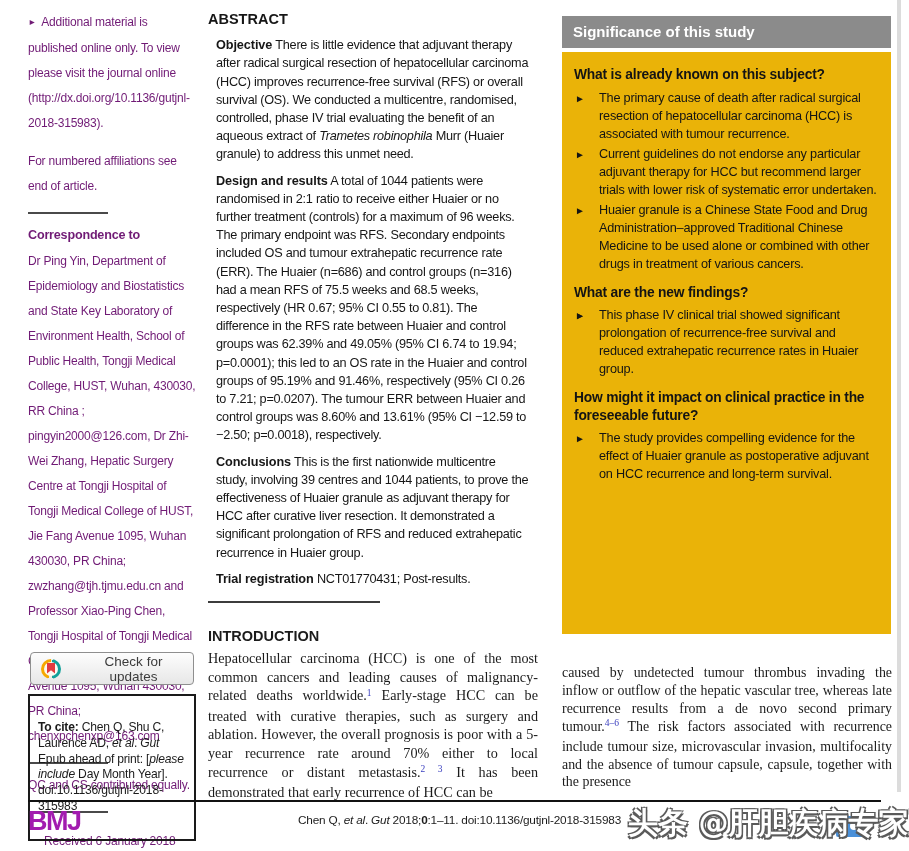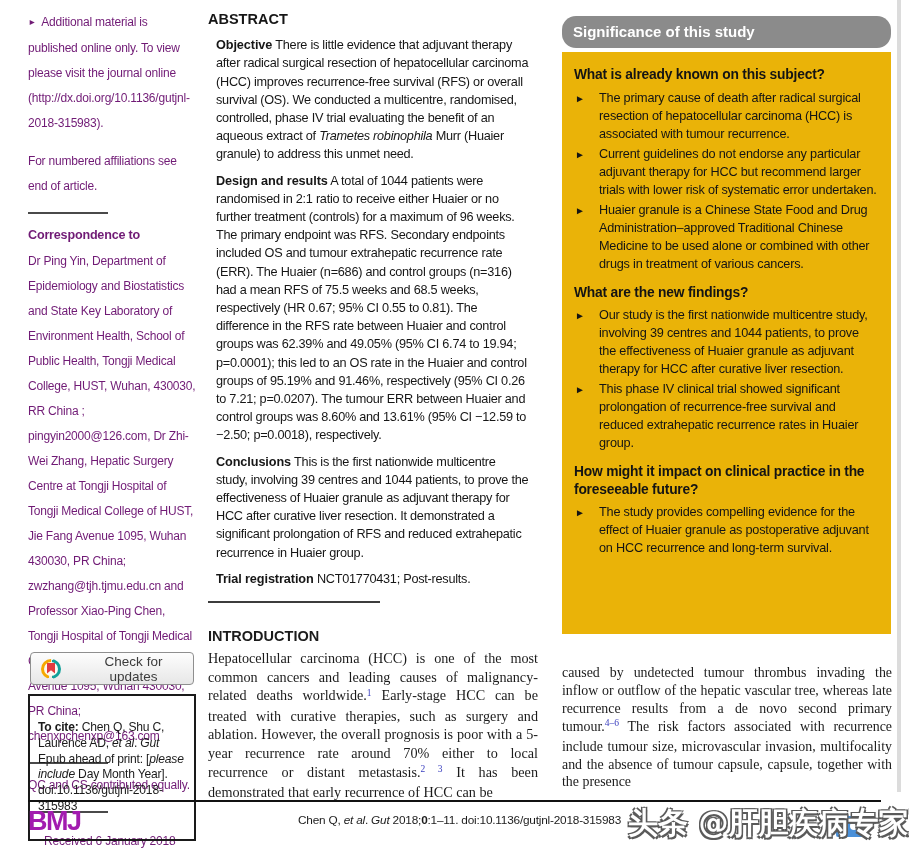--- a/index.html
+++ b/index.html
@@ -36,21 +36,21 @@
   .abs-rule{position:absolute;left:208px;top:601px;width:172px;border-top:2px solid #3c3c3c;}
   
   .serif{font-family:"Liberation Serif",serif;letter-spacing:0;}
   .intro-mid{position:absolute;left:208px;top:628px;width:330px;}
   .intro-mid p{margin:0;font-size:14.2px;line-height:18.6px;text-align:justify;max-height:152px;overflow:hidden;}
   .intro-right{position:absolute;left:562px;top:664px;width:330px;}
   .intro-right p{margin:0;font-size:13.9px;line-height:17.9px;text-align:justify;max-height:148px;overflow:hidden;}
   .ref{font-size:9.5px;position:relative;top:-4.5px;color:#3a3fbf;white-space:nowrap;}
   
   .sig-box{position:absolute;left:562px;top:16px;width:329px;}
-  .sig-header{background:#8b8b8b;color:#ffffff;font-weight:bold;font-size:15px;padding:7px 27px 8px 11px;border-radius:14px;}
+  .sig-header{background:#8b8b8b;color:#ffffff;font-weight:bold;font-size:15px;padding:7px 27px 8px 11px;}
   .sig-body{background:#eab308;margin-top:4px;padding:12px 12px 14px 12px;height:556px;overflow:hidden;
     font-size:12.7px;line-height:18px;letter-spacing:-0.2px;color:#141414;}
   .sig-q{font-weight:bold;font-size:13.8px;margin:11px 0 5px 0;line-height:17.5px;}
   .sig-q.first{margin-top:2px;}
   .sig-bullet{position:relative;padding-left:25px;margin:0 0 2px 0;}
   .sig-bullet .b-arr{position:absolute;left:1px;top:1px;font-size:10px;}
   
   .footer-rule{position:absolute;left:28px;top:800px;width:853px;border-top:2px solid #111111;}
   .bmj-logo{position:absolute;left:28px;top:806px;font-size:27px;font-weight:bold;letter-spacing:-1.5px;color:#a21caf;font-family:"Liberation Sans",sans-serif;text-align:right;}
   .citation{position:absolute;left:298px;top:813px;font-size:11.8px;letter-spacing:-0.2px;color:#1c1c1c;white-space:nowrap;}
@@ -113,21 +113,21 @@
   </section>
 
   <aside class="sig-box">
     <div class="sig-header">Significance of this study</div>
     <div class="sig-body">
       <div class="sig-q first">What is already known on this subject?</div>
       <div class="sig-bullet"><span class="b-arr">►</span><span>The primary cause of death after radical surgical resection of hepatocellular carcinoma (HCC) is associated with tumour recurrence.</span></div>
       <div class="sig-bullet"><span class="b-arr">►</span><span>Current guidelines do not endorse any particular adjuvant therapy for HCC but recommend larger trials with lower risk of systematic error undertaken.</span></div>
       <div class="sig-bullet"><span class="b-arr">►</span><span>Huaier granule is a Chinese State Food and Drug Administration–approved Traditional Chinese Medicine to be used alone or combined with other drugs in treatment of various cancers.</span></div>
       <div class="sig-q">What are the new findings?</div>
-      <div class="sig-bullet"><span class="b-arr">►</span><span>Our study is the first nationwide multicentre study, involving 39 centres and 1044 patients, to prove the effectiveness of Huaier granule as adjuvant therapy for HCC after curative liver resection.</span></div>
+      <div class="sig-bullet"><span class="b-arr">►</span></div>
       <div class="sig-bullet"><span class="b-arr">►</span><span>This phase IV clinical trial showed significant prolongation of recurrence-free survival and reduced extrahepatic recurrence rates in Huaier group.</span></div>
       <div class="sig-q">How might it impact on clinical practice in the foreseeable future?</div>
       <div class="sig-bullet"><span class="b-arr">►</span><span>The study provides compelling evidence for the effect of Huaier granule as postoperative adjuvant on HCC recurrence and long-term survival.</span></div>
     </div>
   </aside>
 
   <div class="page-edge"></div>
 
   <div class="footer-rule"></div>
   <div class="bmj-logo">BMJ</div>

